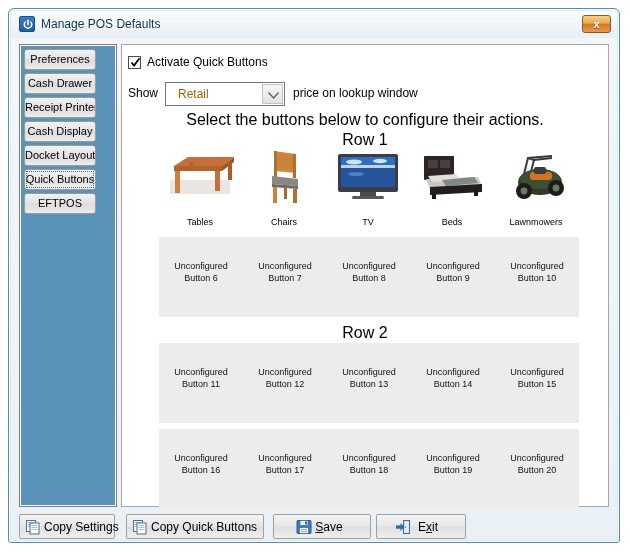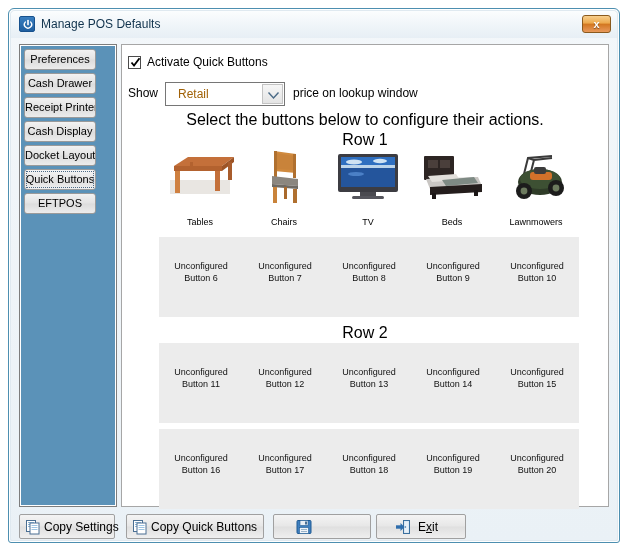--- a/index.html
+++ b/index.html
@@ -586,20 +586,21 @@
 
         <div class="bbtn" id="btn-save">
           <svg class="ic" style="left:22px" viewBox="0 0 16 16">
             <rect x="1" y="1.5" width="14" height="13" rx="1" fill="#3f7fbf" stroke="#1e5a93"></rect>
             <rect x="4" y="1.5" width="8" height="5" fill="#e8eef5" stroke="#1e5a93" stroke-width="0.6"></rect>
             <rect x="9" y="2.5" width="2" height="3" fill="#4a6f93"></rect>
             <rect x="3.5" y="8.5" width="9" height="6" fill="#eef3f8" stroke="#1e5a93" stroke-width="0.6"></rect>
             <rect x="5" y="10" width="6" height="1" fill="#9ab3c9"></rect>
             <rect x="5" y="12" width="6" height="1" fill="#9ab3c9"></rect>
           </svg>
+          <span class="lbl centered"><span></span><span class="mn">S</span><span>ave</span></span>
         </div>
 
         <div class="bbtn" id="btn-exit">
           <svg class="ic" style="left:18px" viewBox="0 0 16 16">
             <rect x="8.5" y="1.5" width="6" height="13" fill="#cfe0ef" stroke="#3a6f9e"></rect>
             <rect x="9.5" y="2.5" width="4" height="11" fill="#e7f0f8"></rect>
             <circle cx="10.4" cy="8" r="0.8" fill="#3a6f9e"></circle>
             <path d="M1 8 L7 8" stroke="#2f6ead" stroke-width="3.4"></path>
             <polygon points="5.5,4 9.5,8 5.5,12" fill="#2f6ead"></polygon>
           </svg>

